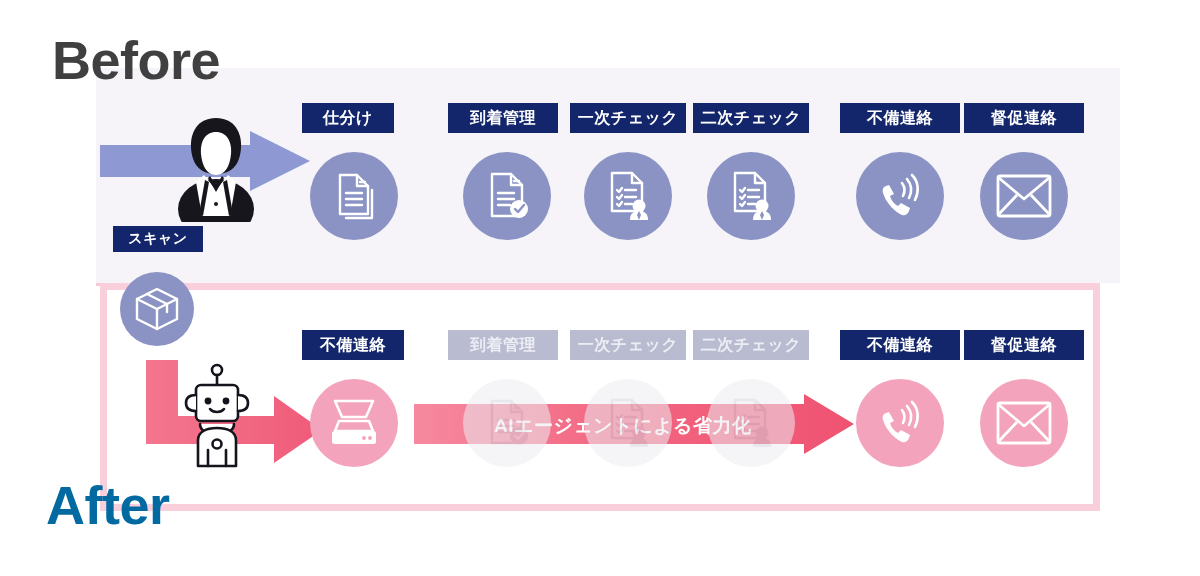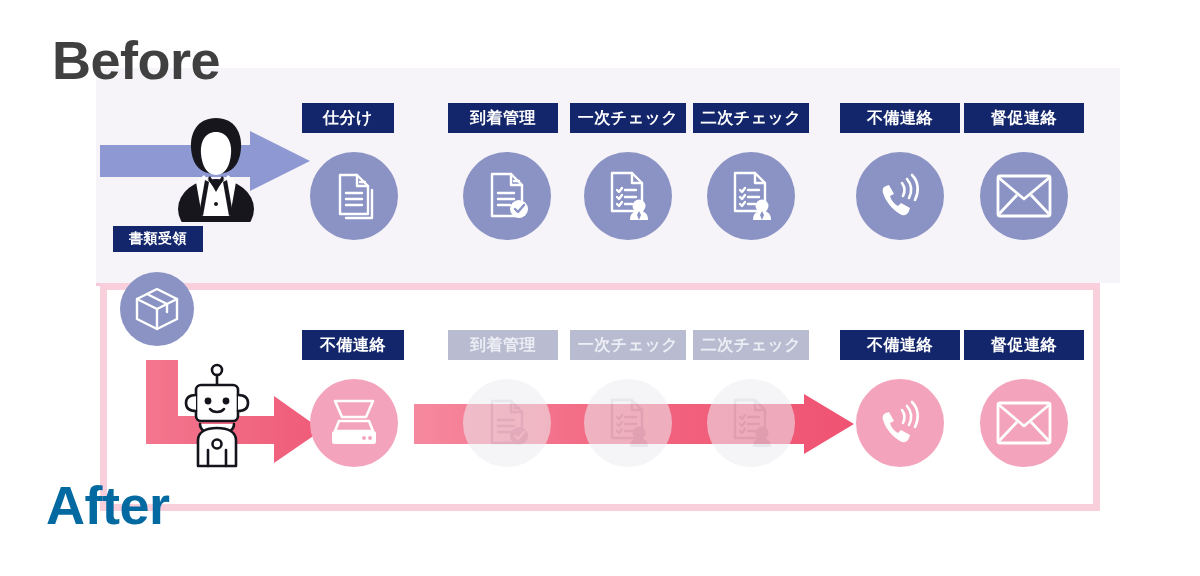--- a/index.html
+++ b/index.html
@@ -113,21 +113,21 @@
       <path d="M38 6 C20 6 12 20 13 36 C14 50 20 62 38 62 C56 62 62 50 63 36 C64 20 56 6 38 6 Z" fill="#16161c"></path>
       <path d="M38 20 C27 20 22 30 23 42 C24 54 29 63 38 63 C47 63 52 54 53 42 C54 30 49 20 38 20 Z" fill="#ffffff"></path>
       <path d="M26 63 L38 78 L50 63 L58 70 L52 104 H24 L18 70 Z" fill="#ffffff"></path>
       <path d="M30 66 L38 80 L46 66 L44 64 L38 74 L32 64 Z" fill="#16161c"></path>
       <path d="M27 68 L21 102 L25 104 L31 70 Z" fill="#16161c"></path>
       <path d="M49 68 L55 102 L51 104 L45 70 Z" fill="#16161c"></path>
       <circle cx="38" cy="92" r="2" fill="#16161c"></circle>
     </svg>
   </div>
 
-  <div class="chip small" style="left:113px; top:226px; width:90px;">書類受領</div>
+  <div class="chip small" style="left:113px; top:226px; width:90px;">スキャン</div>
   <div class="badge blue" style="left:120px; top:272px; width:74px; height:74px;">
     <svg width="48" height="48" viewBox="0 0 48 48">
       <g fill="none" stroke="#ffffff" stroke-width="2.4" stroke-linejoin="round" stroke-linecap="round">
         <path d="M24 4 L44 14 L24 24 L4 14 Z"></path>
         <path d="M4 14 V34 L24 44 V24"></path>
         <path d="M44 14 V34 L24 44"></path>
         <path d="M14 9 L34 19 L34 27"></path>
       </g>
     </svg>
   </div>
@@ -252,20 +252,21 @@
       <defs>
         <linearGradient id="pinkArrowB" x1="0" y1="0" x2="1" y2="0">
           <stop offset="0" stop-color="#f6899f"></stop>
           <stop offset="0.5" stop-color="#f2647f"></stop>
           <stop offset="1" stop-color="#ef5372"></stop>
         </linearGradient>
       </defs>
       <path d="M0 10 H390 V0 L440 30 L390 60 V50 H0 Z" fill="url(#pinkArrowB)"></path>
     </svg>
   </div>
+  <div class="flow-arrow-label" style="left:494px; top:413px;">AIエージェントによる省力化</div>
 
   <div class="chip" style="left:302px; top:330px; width:102px;">不備連絡</div>
   <div class="badge pink" style="left:310px; top:379px; width:88px; height:88px;">
     <svg width="56" height="52" viewBox="0 0 56 52">
       <g fill="none" stroke="#ffffff" stroke-width="2.6" stroke-linejoin="round" stroke-linecap="round">
         <path d="M9 4 H47 L40 20 H16 Z"></path>
         <path d="M13 24 H43 L47 34 H9 Z"></path>
       </g>
       <rect x="6" y="34" width="44" height="13" rx="2.5" fill="#ffffff"></rect>
       <circle cx="38" cy="41" r="1.9" fill="#f3a3bb"></circle>

